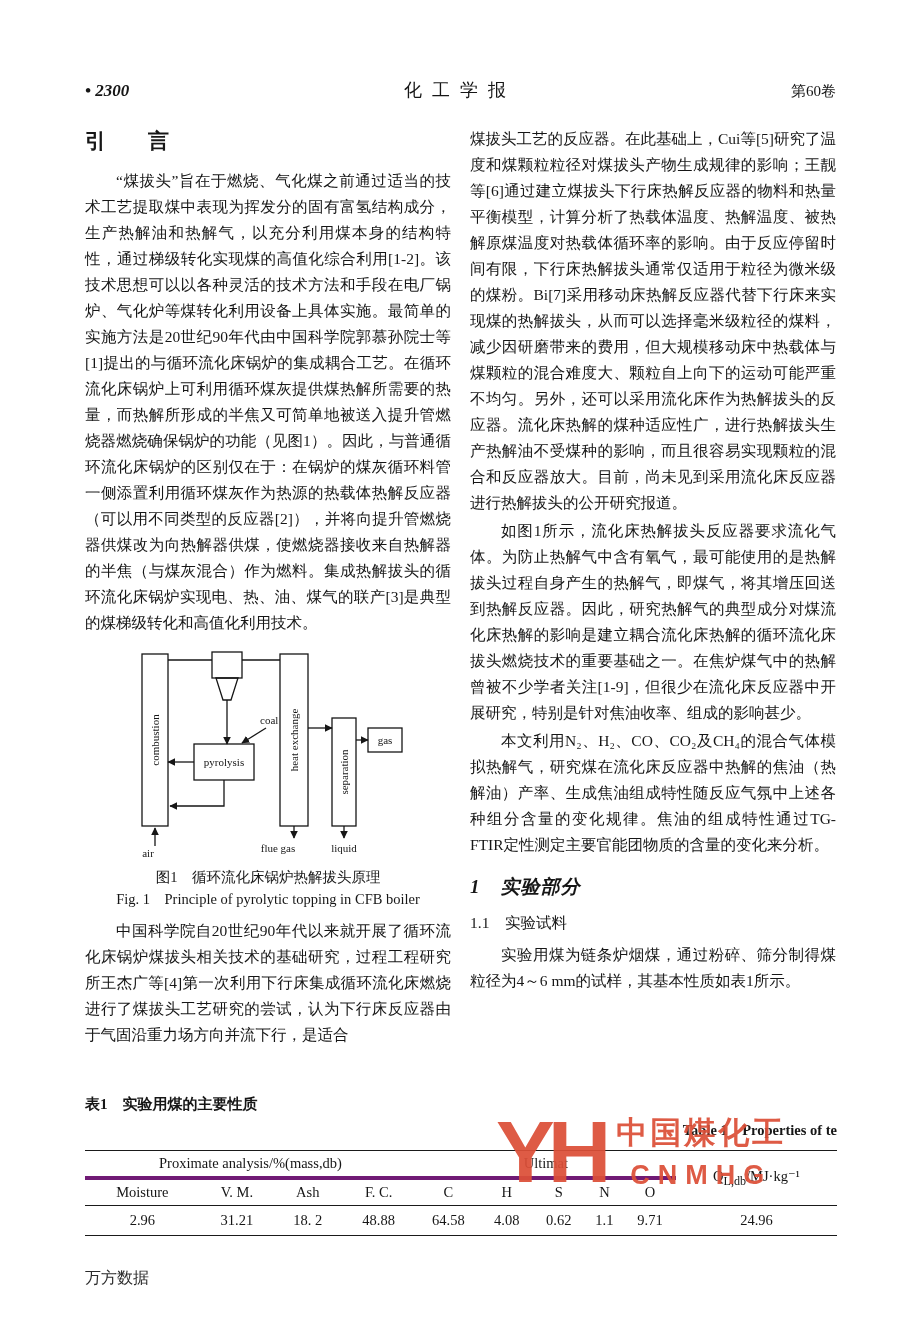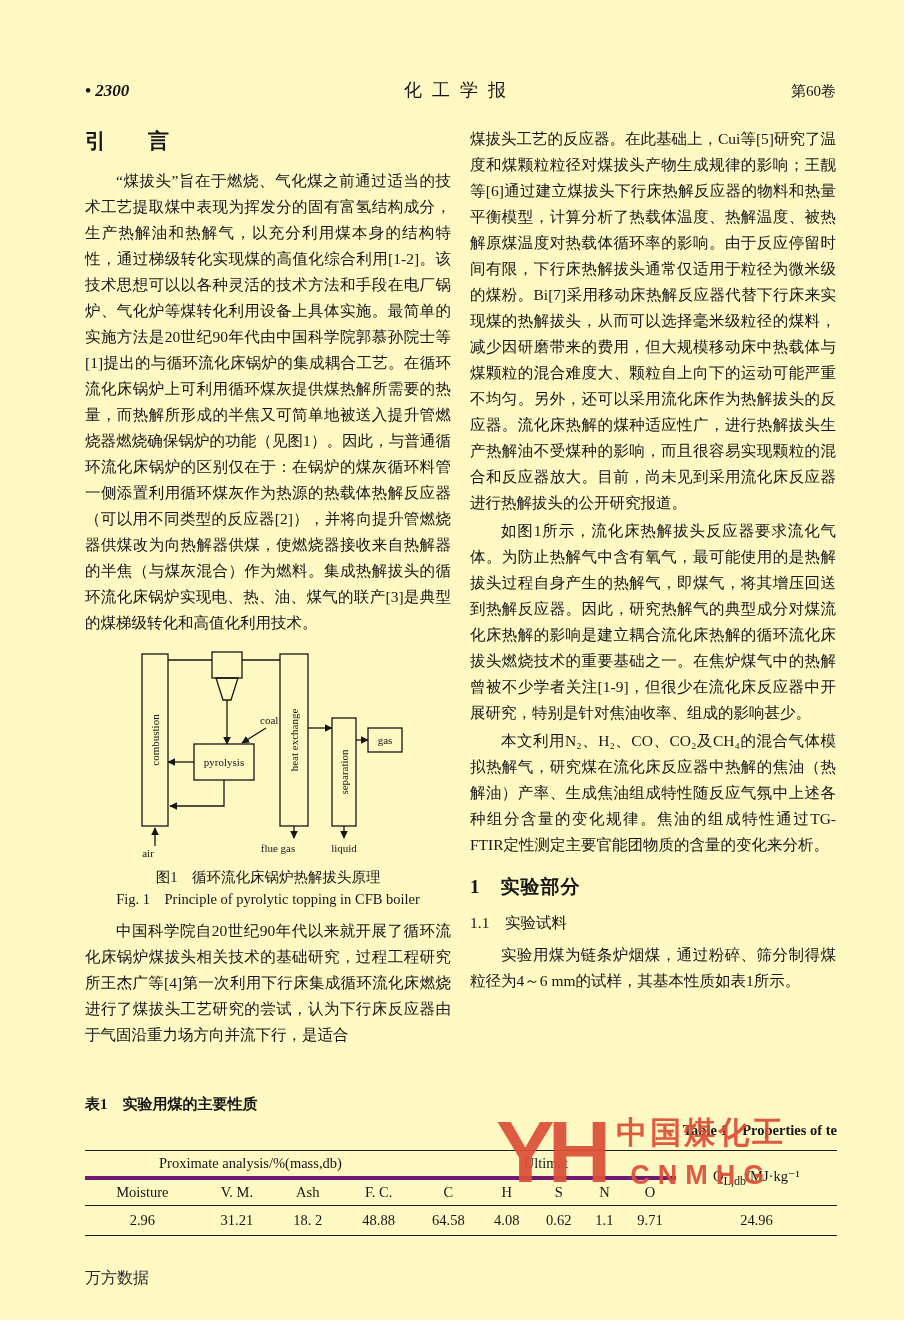--- a/index.html
+++ b/index.html
@@ -1,36 +1,36 @@
 <!DOCTYPE html>
 <html><head>
 <meta charset="utf-8">
 <style>
   html,body { margin:0; padding:0; background:#e8e8e6; }
   .page {
     position:relative; width:904px; height:1320px; margin:0 auto;
-    background:#fef9c3; overflow:hidden;
+    background:#ffffff; overflow:hidden;
     font-family:"Liberation Serif","DejaVu Serif",serif; color:#161616;
   }
   
   .header { position:absolute; top:78px; left:85px; width:751px;
     display:flex; justify-content:space-between; align-items:baseline; }
   .pagenum { font-style:italic; font-weight:bold; font-size:17px; }
   .jtitle  { font-size:18px; letter-spacing:10px; }
   .vol     { font-size:15px; }
 
   
   .col { position:absolute; top:126px; width:366px; font-size:15.5px;
          line-height:26px; text-align:justify; }
   .col-left  { left:85px; }
   .col-right { left:470px; }
   .col p { margin:0 0 2px 0; text-indent:2em; }
   .col p.noindent { text-indent:0; }
   .intro-heading { font-size:21px; font-weight:bold; margin:2px 0 14px 0; }
-  .sec-h1 { font-size:19px; font-weight:bold; margin:16px 0 10px 0; letter-spacing:1px;}
+  .sec-h1 { font-size:19px; font-weight:bold; margin:16px 0 10px 0; letter-spacing:1px;font-style:italic;}
   .sec-h2 { font-size:15.5px; font-weight:normal; margin:8px 0 6px 0; }
 
   
   .figure { margin:12px 0 8px 0; }
   .figure svg { display:block; margin:0 auto; }
   .figcap-cn { font-weight:normal; font-size:14.5px; text-align:center; line-height:22px; text-indent:0; margin-top:6px; }
   .figcap-en { font-size:14.5px; text-align:center; line-height:22px; text-indent:0; }
 
   
   .tablewrap { position:absolute; left:85px; top:1095px; width:752px; }

